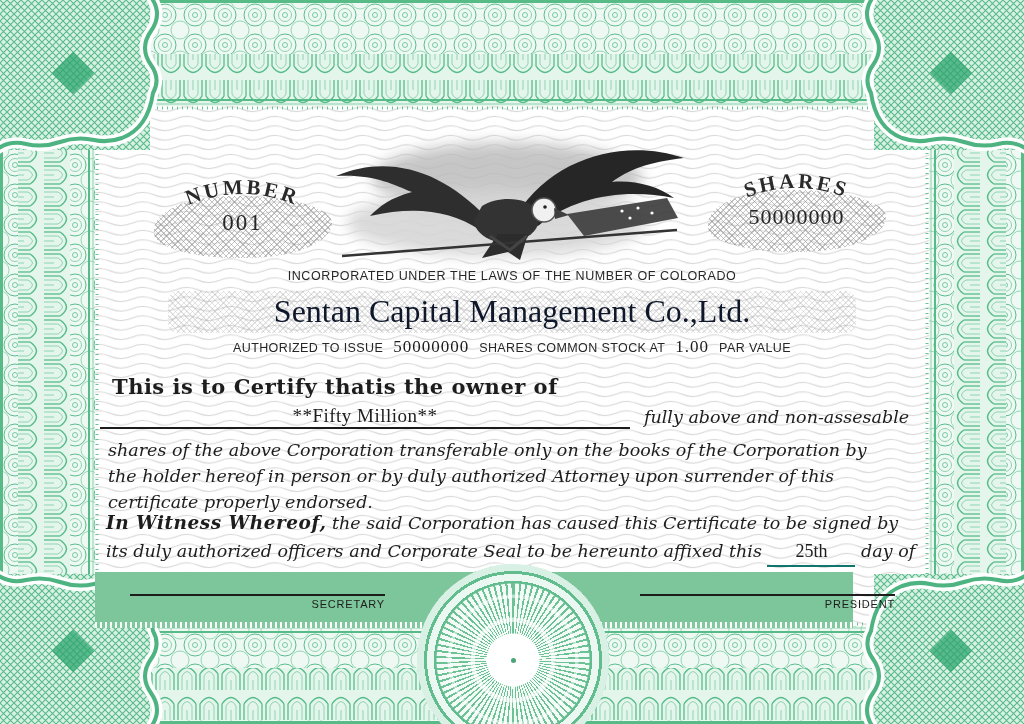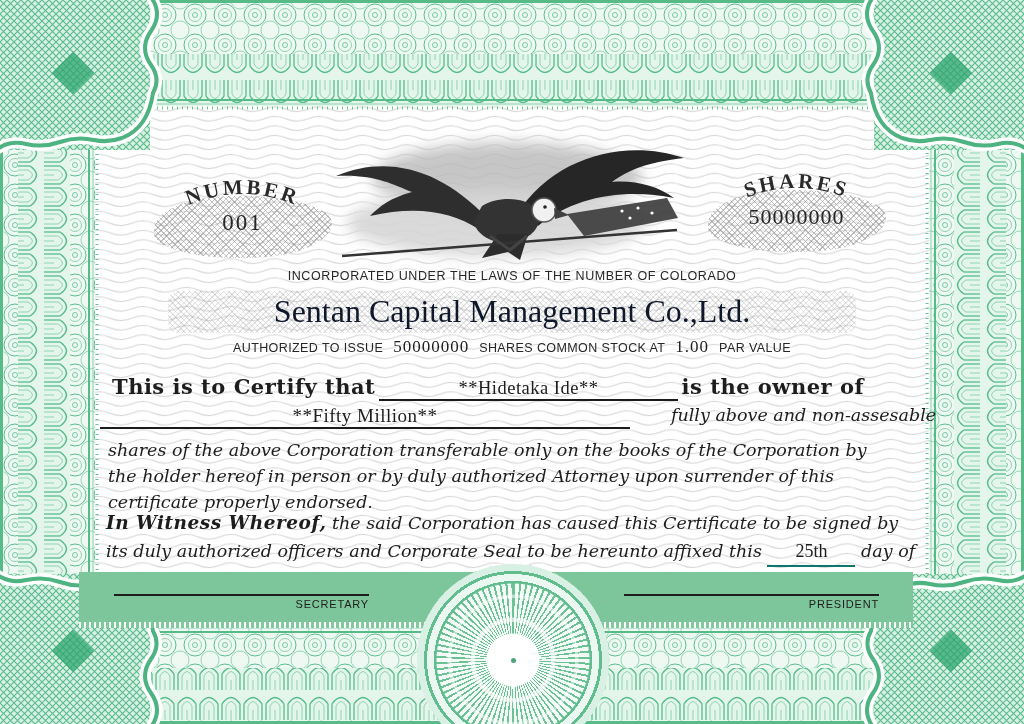--- a/index.html
+++ b/index.html
@@ -27,21 +27,21 @@
   .row-title{top:293px; left:0; width:100%; text-align:center;
     font-size:32px; color:#0f172a;}
   .row-authorized{top:337px; left:0; width:100%; display:flex;
     justify-content:center; align-items:baseline; gap:10px;}
   .row-authorized .lbl{font-size:12.5px; letter-spacing:.4px; color:#262626;}
   .row-authorized .num{font-family:"Liberation Serif",serif; font-size:17px; letter-spacing:1px;}
   .row-certify{top:374px; left:112px; width:752px; display:flex; align-items:baseline;}
   .row-certify .bl{font-size:21px; white-space:nowrap;}
   .uline{border-bottom:2px solid #1b1b1b; text-align:center;}
   .row-certify .uline{flex:1; margin:0 4px; font-size:18.5px; letter-spacing:.5px;}
-  .row-amount{top:405px; left:100px; width:762px; display:flex; align-items:flex-start;gap:27px;}
+  .row-amount{top:405px; left:100px; width:762px; display:flex; align-items:center;}
   .row-amount .uline{flex-basis:530px; flex-shrink:0; font-size:19px; letter-spacing:.5px;
     text-align:center;}
   .row-amount .script{font-size:17.5px; padding-left:14px; white-space:nowrap;}
   .row-body{top:437px; left:108px; width:792px; font-size:17.5px; line-height:26px;}
   .row-witness{top:509px; left:106px; width:810px; font-size:17.5px; line-height:28px;}
   .row-witness .bl{font-size:18.5px;}
   .blank{display:inline-block; border-bottom:2px solid #0f766e; text-align:center;
     font-family:"Liberation Serif",serif; font-style:normal; font-size:18px;}
   .blank.day{width:88px;} .blank.month{width:96px;} .blank.year{width:84px;}
   
@@ -53,21 +53,21 @@
       repeating-linear-gradient(45deg, rgba(140,140,140,.5) 0 1px, transparent 1px 4px),
       repeating-linear-gradient(-45deg, rgba(140,140,140,.5) 0 1px, transparent 1px 4px);
     border-radius:46% 54% 50% 50% / 58% 46% 60% 42%;
   }
   .arc-svg{position:absolute; left:0; top:0; z-index:2;}
   .fig-value{position:absolute; left:0; top:44px; width:100%; text-align:center; z-index:3;
     font-family:"Liberation Serif",serif; font-size:23px; letter-spacing:2px; color:#262626;}
   
   .eagle{position:absolute; left:322px; top:118px; z-index:1;}
   
-  .sig-band{left:79px; top:572px; width:834px; height:50px; background:#7dc69b; z-index:2;}
+  .sig-band{left:95px; top:572px; width:758px; height:50px; background:#7dc69b; z-index:2;}
   .sig-band::after{content:""; position:absolute; left:0; right:0; bottom:-6px; height:6px;
     background:repeating-linear-gradient(90deg, rgba(255,255,255,.9) 0 2px, rgba(125,198,155,.95) 2px 5px);}
   .sig{position:absolute; top:22px; width:255px;}
   .sig-left{left:35px;} .sig-right{left:545px;}
   .sig-rule{border-top:2.5px solid #1d1d1d; height:0;}
   .sig-label{margin-top:2px; text-align:right; font-size:11px; letter-spacing:.8px; color:#1d1d1d;}
   
   .seal{position:absolute; left:417px; top:564px; width:192px; height:192px; z-index:3;
     border-radius:50%;
     background:
@@ -219,21 +219,20 @@
   <div class="abs row-authorized">
     <span class="lbl">AUTHORIZED TO ISSUE</span>
     <span class="num">50000000</span>
     <span class="lbl">SHARES COMMON STOCK AT</span>
     <span class="num">1.00</span>
     <span class="lbl">PAR VALUE</span>
   </div>
 
   <div class="abs row-certify">
     <span class="bl blackletter">This is to Certify that</span>
-    <span class="uline serif">**Hidetaka Ide**</span>
     <span class="bl blackletter">is the owner of</span>
   </div>
 
   <div class="abs row-amount">
     <span class="uline serif">**Fifty Million**</span>
     <span class="script">fully above and non-assesable</span>
   </div>
 
   <div class="abs row-body script">shares of the above Corporation transferable only on the books of the Corporation by the holder hereof in person or by duly authorized Attorney upon surrender of this certificate properly endorsed.</div>
 

